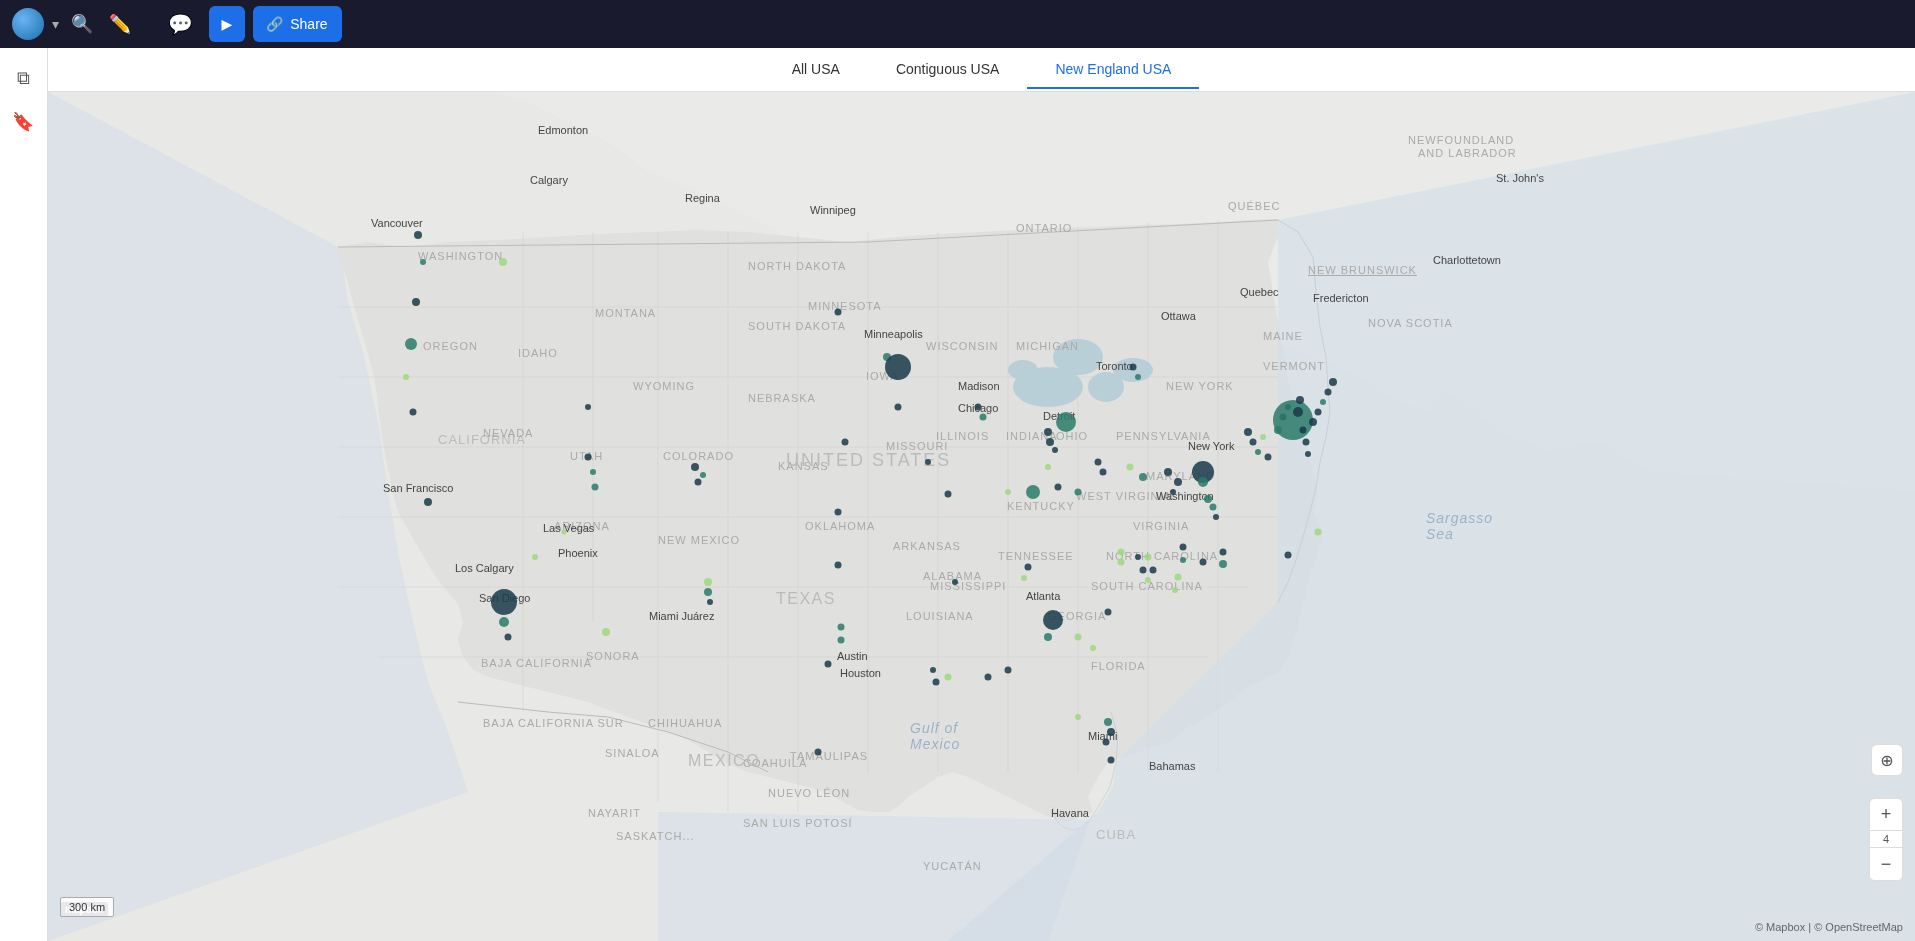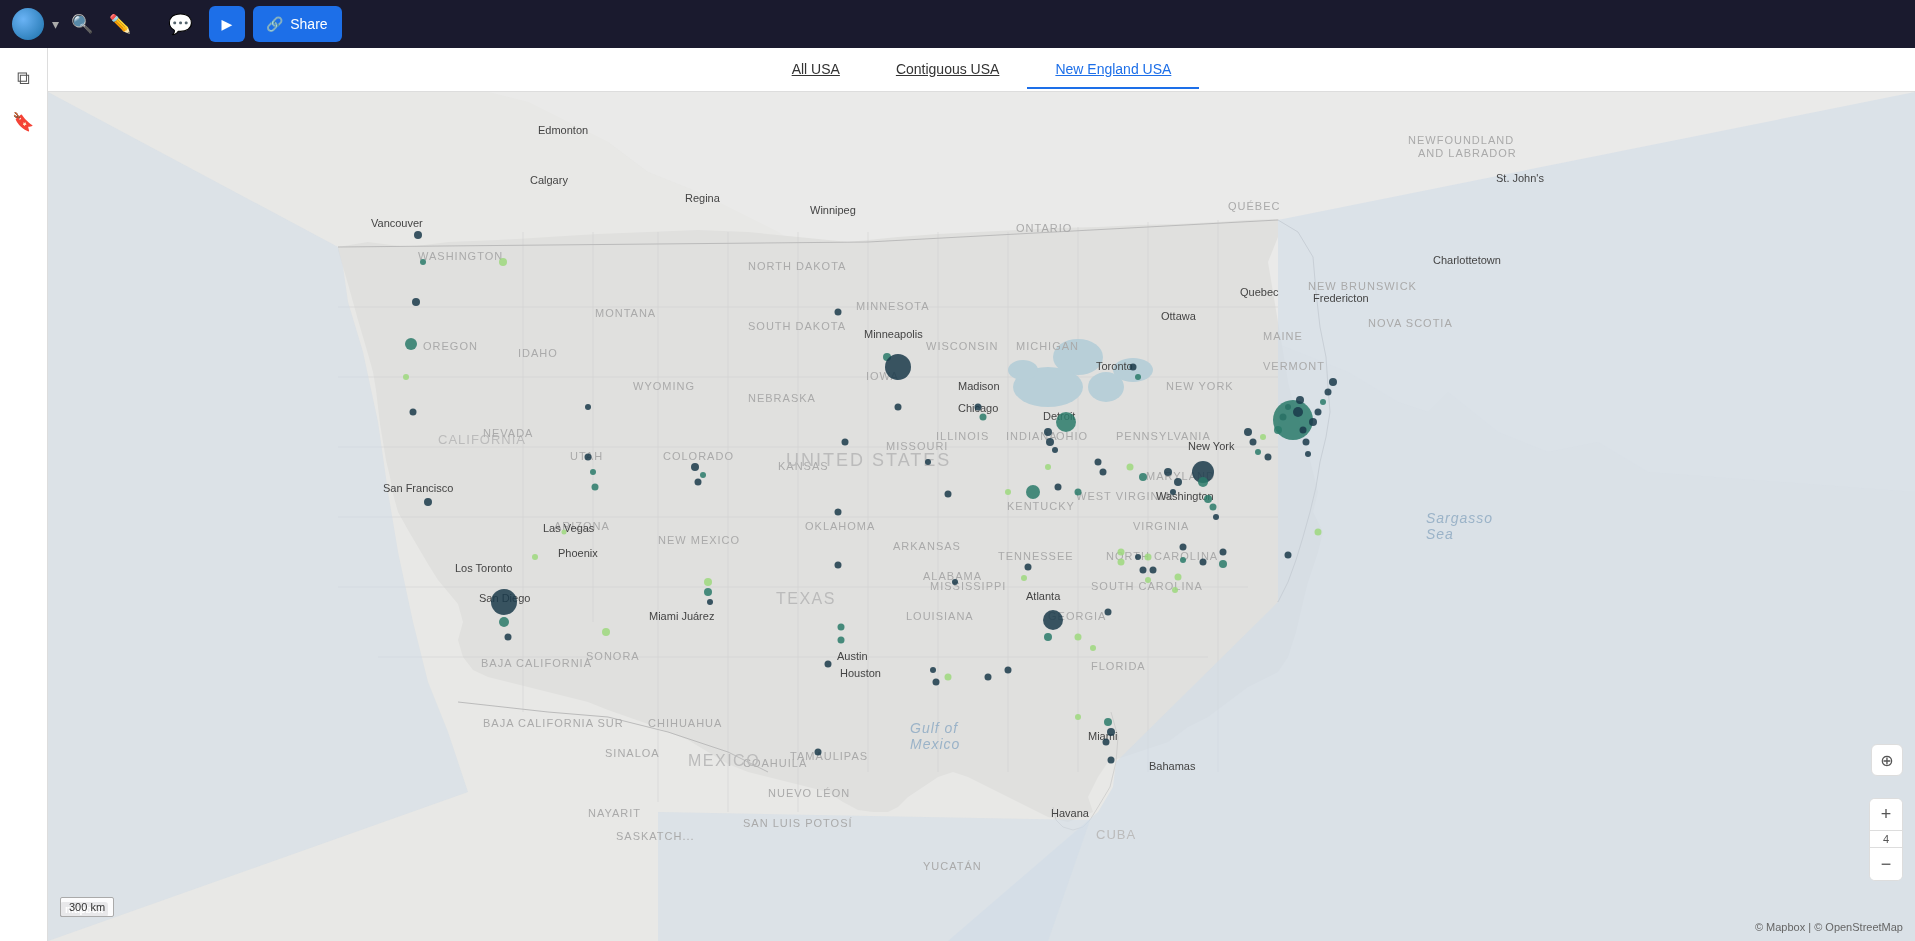--- a/index.html
+++ b/index.html
@@ -45,21 +45,21 @@
     }
 
     
     #filter-tabs {
       position: absolute; top: 48px; left: 48px; right: 0; height: 44px;
       background: #fff; border-bottom: 1px solid #ddd;
       display: flex; align-items: center; justify-content: center; gap: 0; z-index: 80;
     }
     .filter-tab {
       padding: 10px 28px; font-size: 14px; color: #333; cursor: pointer;
-      border: none; background: none; border-bottom: 2px solid transparent; text-decoration: underline;
+      border: none; background: none; border-bottom: 2px solid transparent;
     }
     .filter-tab.active { color: #1d6fe8; border-bottom: 2px solid #1d6fe8; font-weight: 500; }
 
     
     #map-container {
       position: absolute; top: 92px; left: 48px; right: 0; bottom: 0;
       background: #e8e8e6; overflow: hidden;
     }
 
     
@@ -226,21 +226,21 @@
   <div class="map-label region" style="left:615px;top:358px;">COLORADO</div>
   <div class="map-label region" style="left:506px;top:428px;">ARIZONA</div>
   <div class="map-label region" style="left:610px;top:442px;">NEW MEXICO</div>
   <div class="map-label region" style="left:700px;top:168px;">NORTH DAKOTA</div>
   <div class="map-label region" style="left:700px;top:228px;">SOUTH DAKOTA</div>
   <div class="map-label region" style="left:700px;top:300px;">NEBRASKA</div>
   <div class="map-label region" style="left:730px;top:368px;">KANSAS</div>
   <div class="map-label region" style="left:757px;top:428px;">OKLAHOMA</div>
   <div class="map-label big2" style="left:728px;top:498px;">TEXAS</div>
   <div class="map-label big" style="left:738px;top:358px;">United States</div>
-  <div class="map-label region" style="left:808px;top:208px;">MINNESOTA</div>
+  <div class="map-label region" style="left:760px;top:208px;">MINNESOTA</div>
   <div class="map-label region" style="left:818px;top:278px;">IOWA</div>
   <div class="map-label region" style="left:838px;top:348px;">MISSOURI</div>
   <div class="map-label region" style="left:845px;top:448px;">ARKANSAS</div>
   <div class="map-label region" style="left:858px;top:518px;">LOUISIANA</div>
   <div class="map-label region" style="left:878px;top:248px;">WISCONSIN</div>
   <div class="map-label region" style="left:888px;top:338px;">ILLINOIS</div>
   <div class="map-label region" style="left:968px;top:248px;">MICHIGAN</div>
   <div class="map-label region" style="left:958px;top:338px;">INDIANA</div>
   <div class="map-label region" style="left:959px;top:408px;">KENTUCKY</div>
   <div class="map-label region" style="left:950px;top:458px;">TENNESSEE</div>
@@ -264,33 +264,33 @@
   <div class="map-label city" style="left:910px;top:310px;">Chicago</div>
   <div class="map-label city" style="left:995px;top:318px;">Detroit</div>
   <div class="map-label city" style="left:1048px;top:268px;">Toronto</div>
   <div class="map-label city" style="left:1140px;top:348px;">New York</div>
   <div class="map-label city" style="left:1108px;top:398px;">Washington</div>
   <div class="map-label city" style="left:978px;top:498px;">Atlanta</div>
   <div class="map-label city" style="left:1040px;top:638px;">Miami</div>
   <div class="map-label city" style="left:789px;top:558px;">Austin</div>
   <div class="map-label city" style="left:792px;top:575px;">Houston</div>
   <div class="map-label city" style="left:335px;top:390px;">San Francisco</div>
-  <div class="map-label city" style="left:407px;top:470px;">Los Toronto</div>
+  <div class="map-label city" style="left:407px;top:470px;">Los Calgary</div>
   <div class="map-label city" style="left:431px;top:500px;">San Diego</div>
   <div class="map-label city" style="left:458px;top:430px;margin-left:37px;">Las Vegas</div>
   <div class="map-label city" style="left:510px;top:455px;">Phoenix</div>
   <div class="map-label city" style="left:601px;top:518px;">Miami Juárez</div>
   <div class="map-label city" style="left:1113px;top:218px;">Ottawa</div>
   <div class="map-label city" style="left:1192px;top:194px;">Quebec</div>
 
   <div class="map-label region" style="left:968px;top:130px;">ONTARIO</div>
   <div class="map-label region" style="left:1180px;top:108px;">QUÉBEC</div>
   <div class="map-label region" style="left:1360px;top:42px;">NEWFOUNDLAND</div>
   <div class="map-label region" style="left:1370px;top:55px;">AND LABRADOR</div>
-  <div class="map-label region" style="left:1260px;top:188px;">NEW BRUNSWICK</div>
+  <div class="map-label region" style="left:1260px;top:172px;text-decoration:underline;">NEW BRUNSWICK</div>
   <div class="map-label region" style="left:1320px;top:225px;">NOVA SCOTIA</div>
   <div class="map-label city" style="left:1357px;top:162px;margin-left:28px;">Charlottetown</div>
   <div class="map-label city" style="left:1265px;top:200px;">Fredericton</div>
   <div class="map-label city" style="left:1448px;top:80px;">St. John's</div>
 
   <div class="map-label region" style="left:433px;top:565px;">BAJA CALIFORNIA</div>
   <div class="map-label region" style="left:435px;top:625px;">BAJA CALIFORNIA SUR</div>
   <div class="map-label region" style="left:538px;top:558px;">SONORA</div>
   <div class="map-label region" style="left:600px;top:625px;">CHIHUAHUA</div>
   <div class="map-label region" style="left:557px;top:655px;">SINALOA</div>

